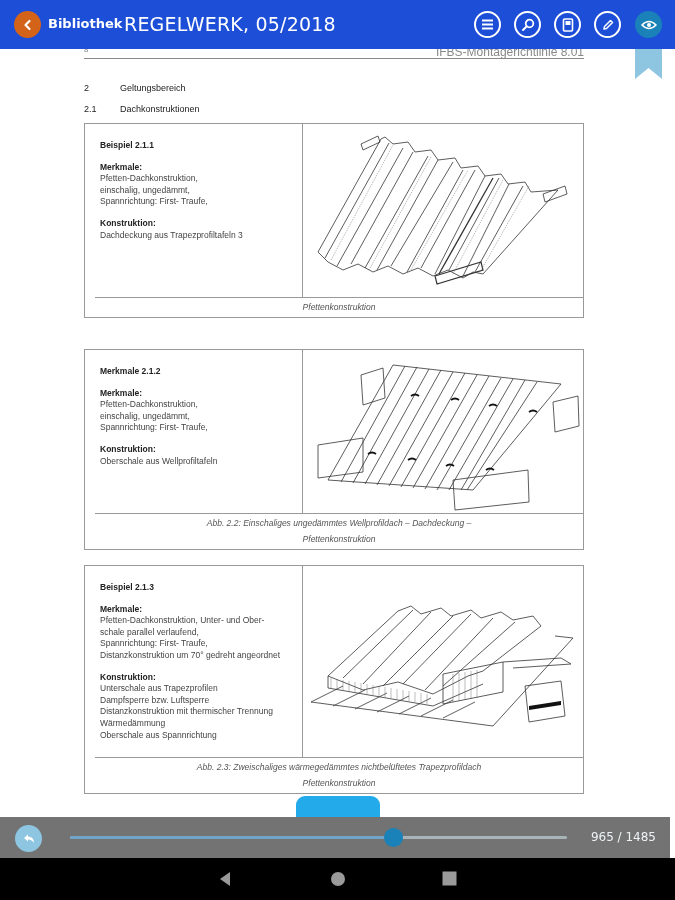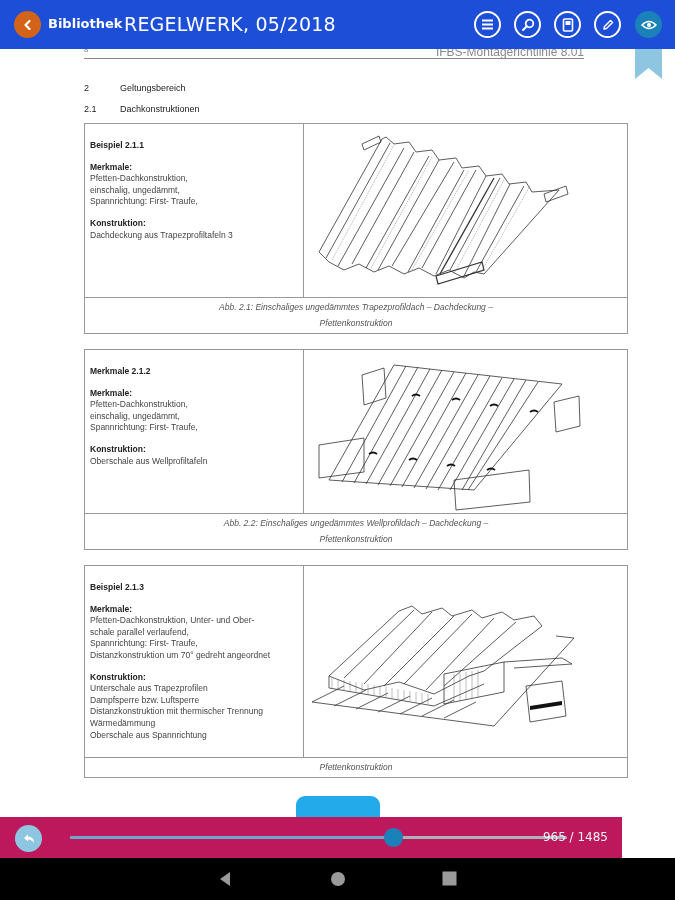--- a/index.html
+++ b/index.html
@@ -10,29 +10,29 @@
   .title { position: absolute; left: 124px; top: 13px; font-size: 19px; color: #ffffff; font-family: "DejaVu Sans", sans-serif; letter-spacing: 0.2px; }
   .tool-btn { position: absolute; top: 11px; width: 27px; height: 27px; border-radius: 50%; border: 2px solid #ffffff; display: flex; align-items: center; justify-content: center; cursor: pointer; }
   .tool-btn.active { border: none; background: #1a82b8; }
   .bookmark { position: absolute; left: 635px; top: 49px; width: 27px; height: 30px; }
   .page { position: absolute; left: 0; top: 49px; width: 675px; height: 768px; background: #ffffff; overflow: hidden; }
   .running-head { position: absolute; left: 84px; top: 0; width: 500px; height: 10px; border-bottom: 1px solid #888; }
   .rh-left { position: absolute; left: 0; top: -4px; font-size: 8px; color: #888; }
   .rh-right { position: absolute; right: 0; top: -4px; font-size: 12px; color: #888; }
   .heading { position: absolute; left: 84px; font-size: 9px; color: #222; font-weight: normal; }
   .heading .num { display: inline-block; width: 36px; }
-  .example { position: absolute; left: 84px; width: 544px; border: 1px solid #999; }
+  .example { position: absolute; left: 84px; width: 500px; border: 1px solid #999; padding-left: 10px; }
   .ex-row { display: flex; border-bottom: 1px solid #999; }
   .ex-text { width: 219px; border-right: 1px solid #999; padding: 16px 5px 8px 5px; font-size: 8.5px; color: #444; line-height: 11.6px; }
   .ex-text .bold { font-weight: bold; color: #222; }
   .ex-text .gap { height: 10px; }
   .ex-img { flex: 1; position: relative; }
   .ex-caption { text-align: center; font-style: italic; font-size: 8.5px; color: #555; line-height: 16px; padding: 1px 40px 2px 40px; }
   .blue-tab { position: absolute; left: 296px; top: 796px; width: 84px; height: 22px; background: #22aaeb; border-radius: 9px 9px 0 0; }
-  .bottombar { position: absolute; left: 0; top: 817px; width: 622px; height: 41px; background: #be185d; }
+  .bottombar { position: absolute; left: 0; top: 817px; width: 670px; height: 41px; background: #737373; }
   .undo-btn { position: absolute; left: 15px; top: 8px; width: 27px; height: 27px; border-radius: 50%; background: #8ec6e2; display: flex; align-items: center; justify-content: center; cursor: pointer; }
   .slider-track { position: absolute; left: 70px; top: 19px; width: 497px; height: 3px; background: #a9b4b8; border-radius: 2px; cursor: pointer; }
   .slider-fill { position: absolute; left: 0; top: 0; height: 3px; background: #6fa6c8; border-radius: 2px; }
   .slider-thumb { position: absolute; top: -8px; width: 19px; height: 19px; border-radius: 50%; background: #1a82b8; margin-left: -9px; cursor: grab; }
   .page-count { position: absolute; right: 14px; top: 13px; font-size: 12px; color: #eef4f6; font-family: "DejaVu Sans", sans-serif; }
   .navbar { position: absolute; left: 0; top: 858px; width: 675px; height: 42px; background: #000000; }
   .nav-btn { position: absolute; top: 13px; cursor: pointer; }
 </style>
 </head>
 <body>
@@ -129,21 +129,20 @@
             <path d="M28 136 L90 21"></path>
               <path d="M66 146 L128 33"></path>
               <path d="M108 146 L165 46"></path>
               <path d="M150 150 L200 56"></path>
               <path d="M176 150 L226 62"></path>
           </g>
         </svg>
       </div>
     </div>
     <div class="ex-caption">
-      <div>Abb. 2.1: Einschaliges ungedämmtes Trapezprofildach – Dachdeckung –</div>
       <div>Pfettenkonstruktion</div>
     </div>
   </div>
 
   <div class="example" style="top:300px">
     <div class="ex-row" style="height:164px">
       <div class="ex-text">
         <div class="bold">Merkmale 2.1.2</div>
         <div class="gap"></div>
         <div class="bold">Merkmale:</div>
@@ -231,20 +230,21 @@
           </g>
           <g stroke="#555" stroke-width="0.4">
             <path d="M28 112 l0 10 M34 113 l0 10 M40 114 l0 10 M46 115 l0 10 M52 116 l0 10 M58 117 l0 10 M64 118 l0 10 M70 119 l0 10 M76 120 l0 10 M82 121 l0 10 M88 122 l0 10 M94 123 l0 10 M100 124 l0 10 M106 125 l0 10 M112 126 l0 10 M118 127 l0 10 M124 128 l0 10"></path>
             <path d="M150 108 l0 28 M156 107 l0 28 M162 106 l0 28 M168 105 l0 28 M174 104 l0 28"></path>
           </g>
           <path d="M226 140 L258 135 L258 139 L226 144 Z" fill="#111"></path>
         </svg>
       </div>
     </div>
     <div class="ex-caption">
+      <div>Abb. 2.3: Zweischaliges wärmegedämmtes nichtbelüftetes Trapezprofildach</div>
       <div>Pfettenkonstruktion</div>
     </div>
   </div>
 </div>
 
 <svg class="bookmark" viewBox="0 0 27 30">
   <path d="M0 0 L27 0 L27 30 L13.5 19 L0 30 Z" fill="#8ec6e2"></path>
 </svg>
 
 <div class="blue-tab"></div>

